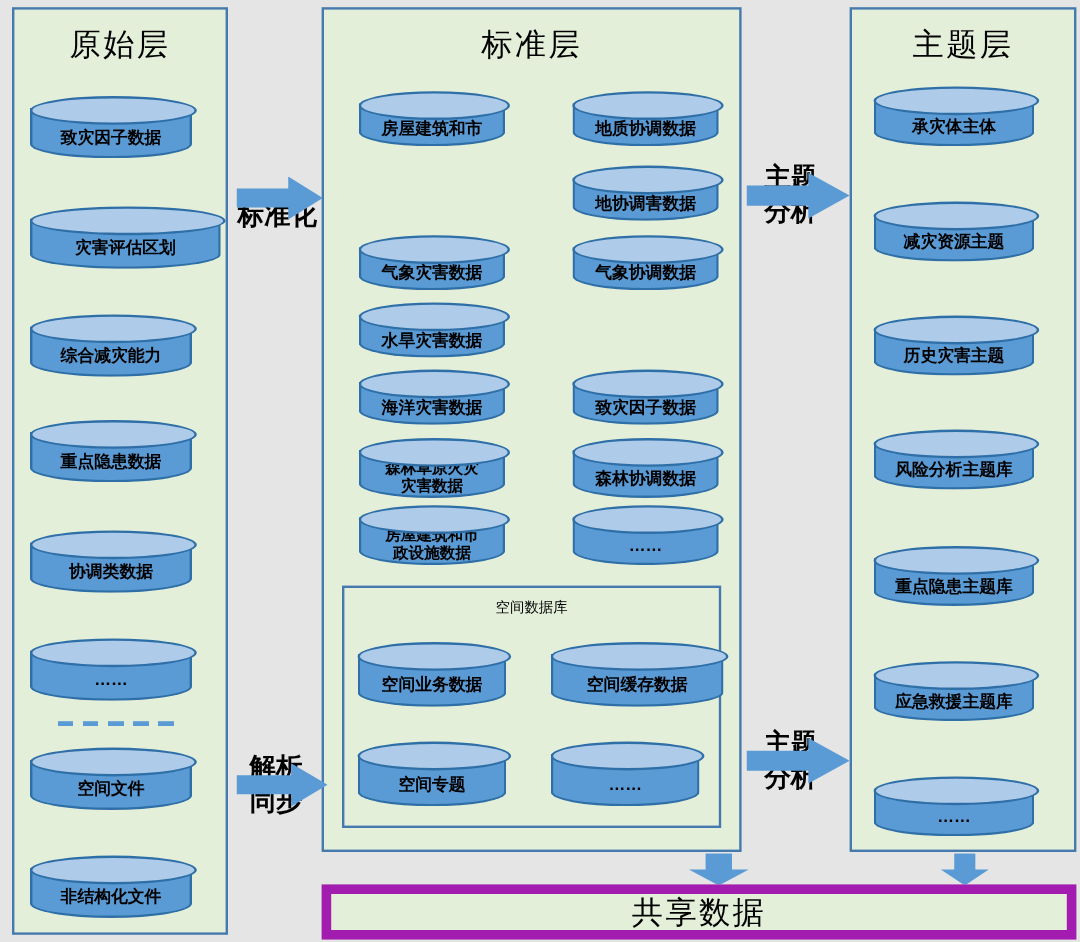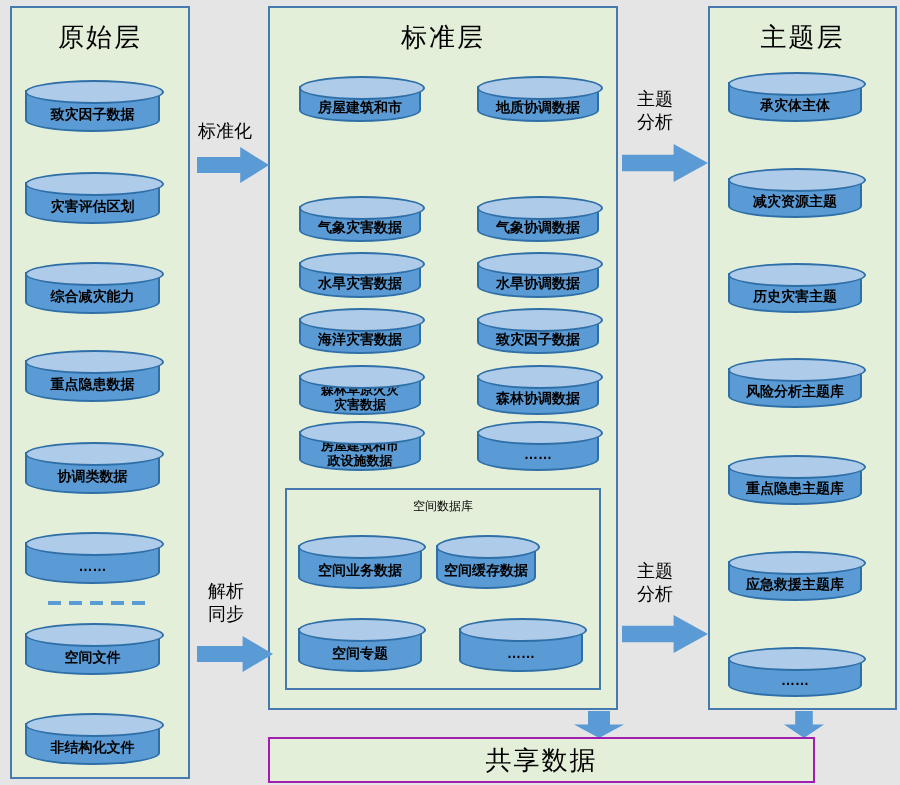--- a/index.html
+++ b/index.html
@@ -41,49 +41,49 @@
   
   .arrow-right {
     position:absolute; background:#5b9bd5;
     clip-path:polygon(0% 28%, 60% 28%, 60% 0%, 100% 50%, 60% 100%, 60% 72%, 0% 72%);
   }
   .arrow-down {
     position:absolute; background:#5b9bd5;
     clip-path:polygon(28% 0%, 72% 0%, 72% 50%, 100% 50%, 50% 100%, 0% 50%, 28% 50%);
   }
   .arrow-label {
-    position:absolute; font-size:18px; font-weight:400; line-height:1.25;
-    white-space:pre-line; text-align:left;
+    position:absolute; font-size:22px; font-weight:700; line-height:1.25;
+    white-space:pre-line; text-align:left;margin-top:46px;
   }
 
   .dashes {
     position:absolute; left:48px; top:601px; width:98px; height:4px;
     background:repeating-linear-gradient(90deg, #5b9bd5 0 13px, transparent 13px 21px);
   }
 
   .shared-bar {
-    position:absolute; left:268px; top:737px; width:547px; height:46px;
-    background:#e4efda; border:2px solid #a21caf;
+    position:absolute; left:268px; top:737px; width:629px; height:46px;
+    background:#e4efda; border:8px solid #a21caf;
     display:flex; align-items:center; justify-content:center;
     font-size:26px; letter-spacing:2px;
   }
 </style>
 </head>
 <body>
 
 <div class="canvas">
 
   <div class="panel" style="left:10px; top:6px; width:180px; height:773px;">
     <div class="panel-title">原始层</div>
   </div>
 
   <div class="cyl" style="left:25px; top:80px; width:135px; height:52px;">
     <span class="cl">致灾因子数据</span>
     </div>
-  <div class="cyl" style="left:25px; top:172px; width:135px; height:52px;">
+  <div class="cyl" style="left:25px; top:172px; width:159px; height:52px;">
     <span class="cl">灾害评估区划</span>
     </div>
   <div class="cyl" style="left:25px; top:262px; width:135px; height:52px;">
     <span class="cl">综合减灾能力</span>
     </div>
   <div class="cyl" style="left:25px; top:350px; width:135px; height:52px;">
     <span class="cl">重点隐患数据</span>
     </div>
   <div class="cyl" style="left:25px; top:442px; width:135px; height:52px;">
     <span class="cl">协调类数据</span>
@@ -122,43 +122,43 @@
 灾害数据</span>
     </div>
   <div class="cyl small" style="left:299px; top:421px; width:122px; height:50px;">
     <span class="cl">房屋建筑和市
 政设施数据</span>
     </div>
 
   <div class="cyl" style="left:477px; top:76px; width:122px; height:46px;">
     <span class="cl">地质协调数据</span>
     </div>
+  <div class="cyl" style="left:477px; top:138px; width:122px; height:46px;">
+    <span class="cl">地协调害数据</span>
+    </div>
   <div class="cyl" style="left:477px; top:196px; width:122px; height:46px;">
     <span class="cl">气象协调数据</span>
     </div>
-  <div class="cyl" style="left:477px; top:252px; width:122px; height:46px;">
-    <span class="cl">水旱协调数据</span>
-    </div>
   <div class="cyl" style="left:477px; top:308px; width:122px; height:46px;">
     <span class="cl">致灾因子数据</span>
     </div>
   <div class="cyl" style="left:477px; top:365px; width:122px; height:50px;">
     <span class="cl">森林协调数据</span>
     </div>
   <div class="cyl" style="left:477px; top:421px; width:122px; height:50px;">
     <span class="cl">……</span>
     </div>
 
   <div class="inner-box" style="left:285px; top:488px; width:316px; height:202px;">
     <div class="inner-title">空间数据库</div>
   </div>
   <div class="cyl" style="left:298px; top:535px; width:124px; height:54px;">
     <span class="cl">空间业务数据</span>
     </div>
-  <div class="cyl" style="left:436px; top:535px; width:100px; height:54px;">
+  <div class="cyl" style="left:459px; top:535px; width:144px; height:54px;">
     <span class="cl">空间缓存数据</span>
     </div>
   <div class="cyl" style="left:298px; top:618px; width:124px; height:54px;">
     <span class="cl">空间专题</span>
     </div>
   <div class="cyl" style="left:459px; top:618px; width:124px; height:54px;">
     <span class="cl">……</span>
     </div>
 
   <div class="panel" style="left:708px; top:6px; width:189px; height:704px;">

